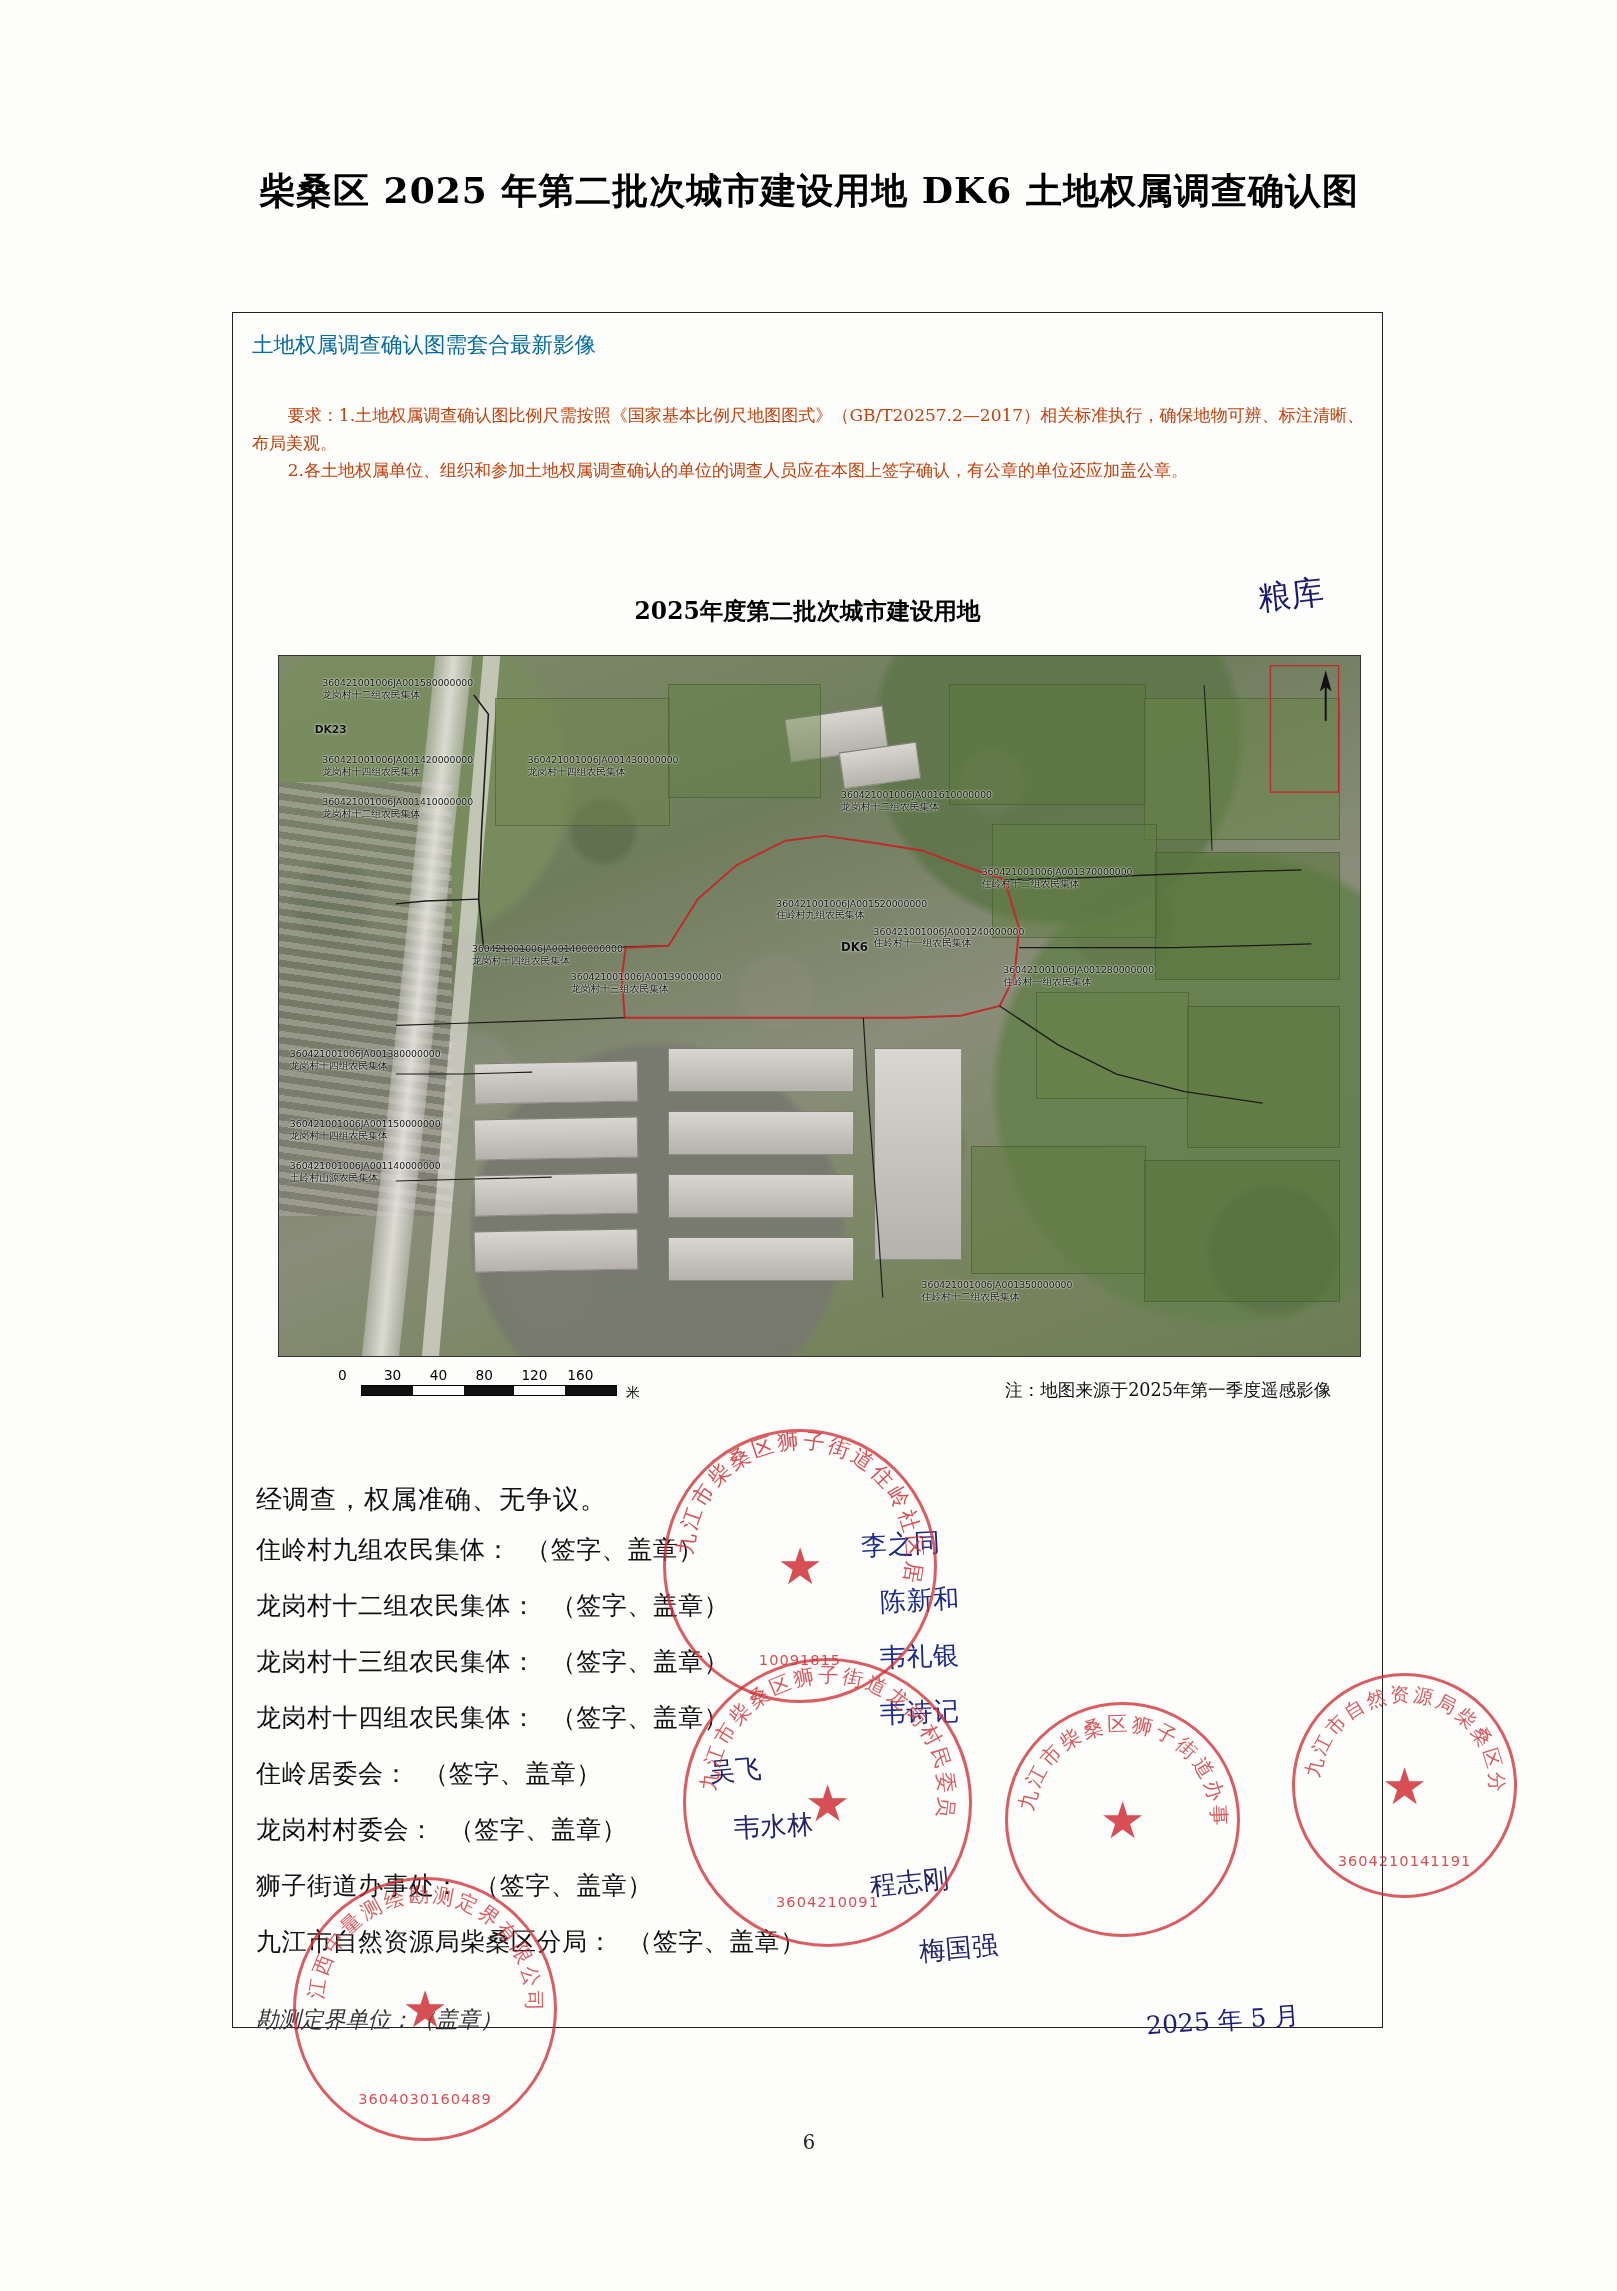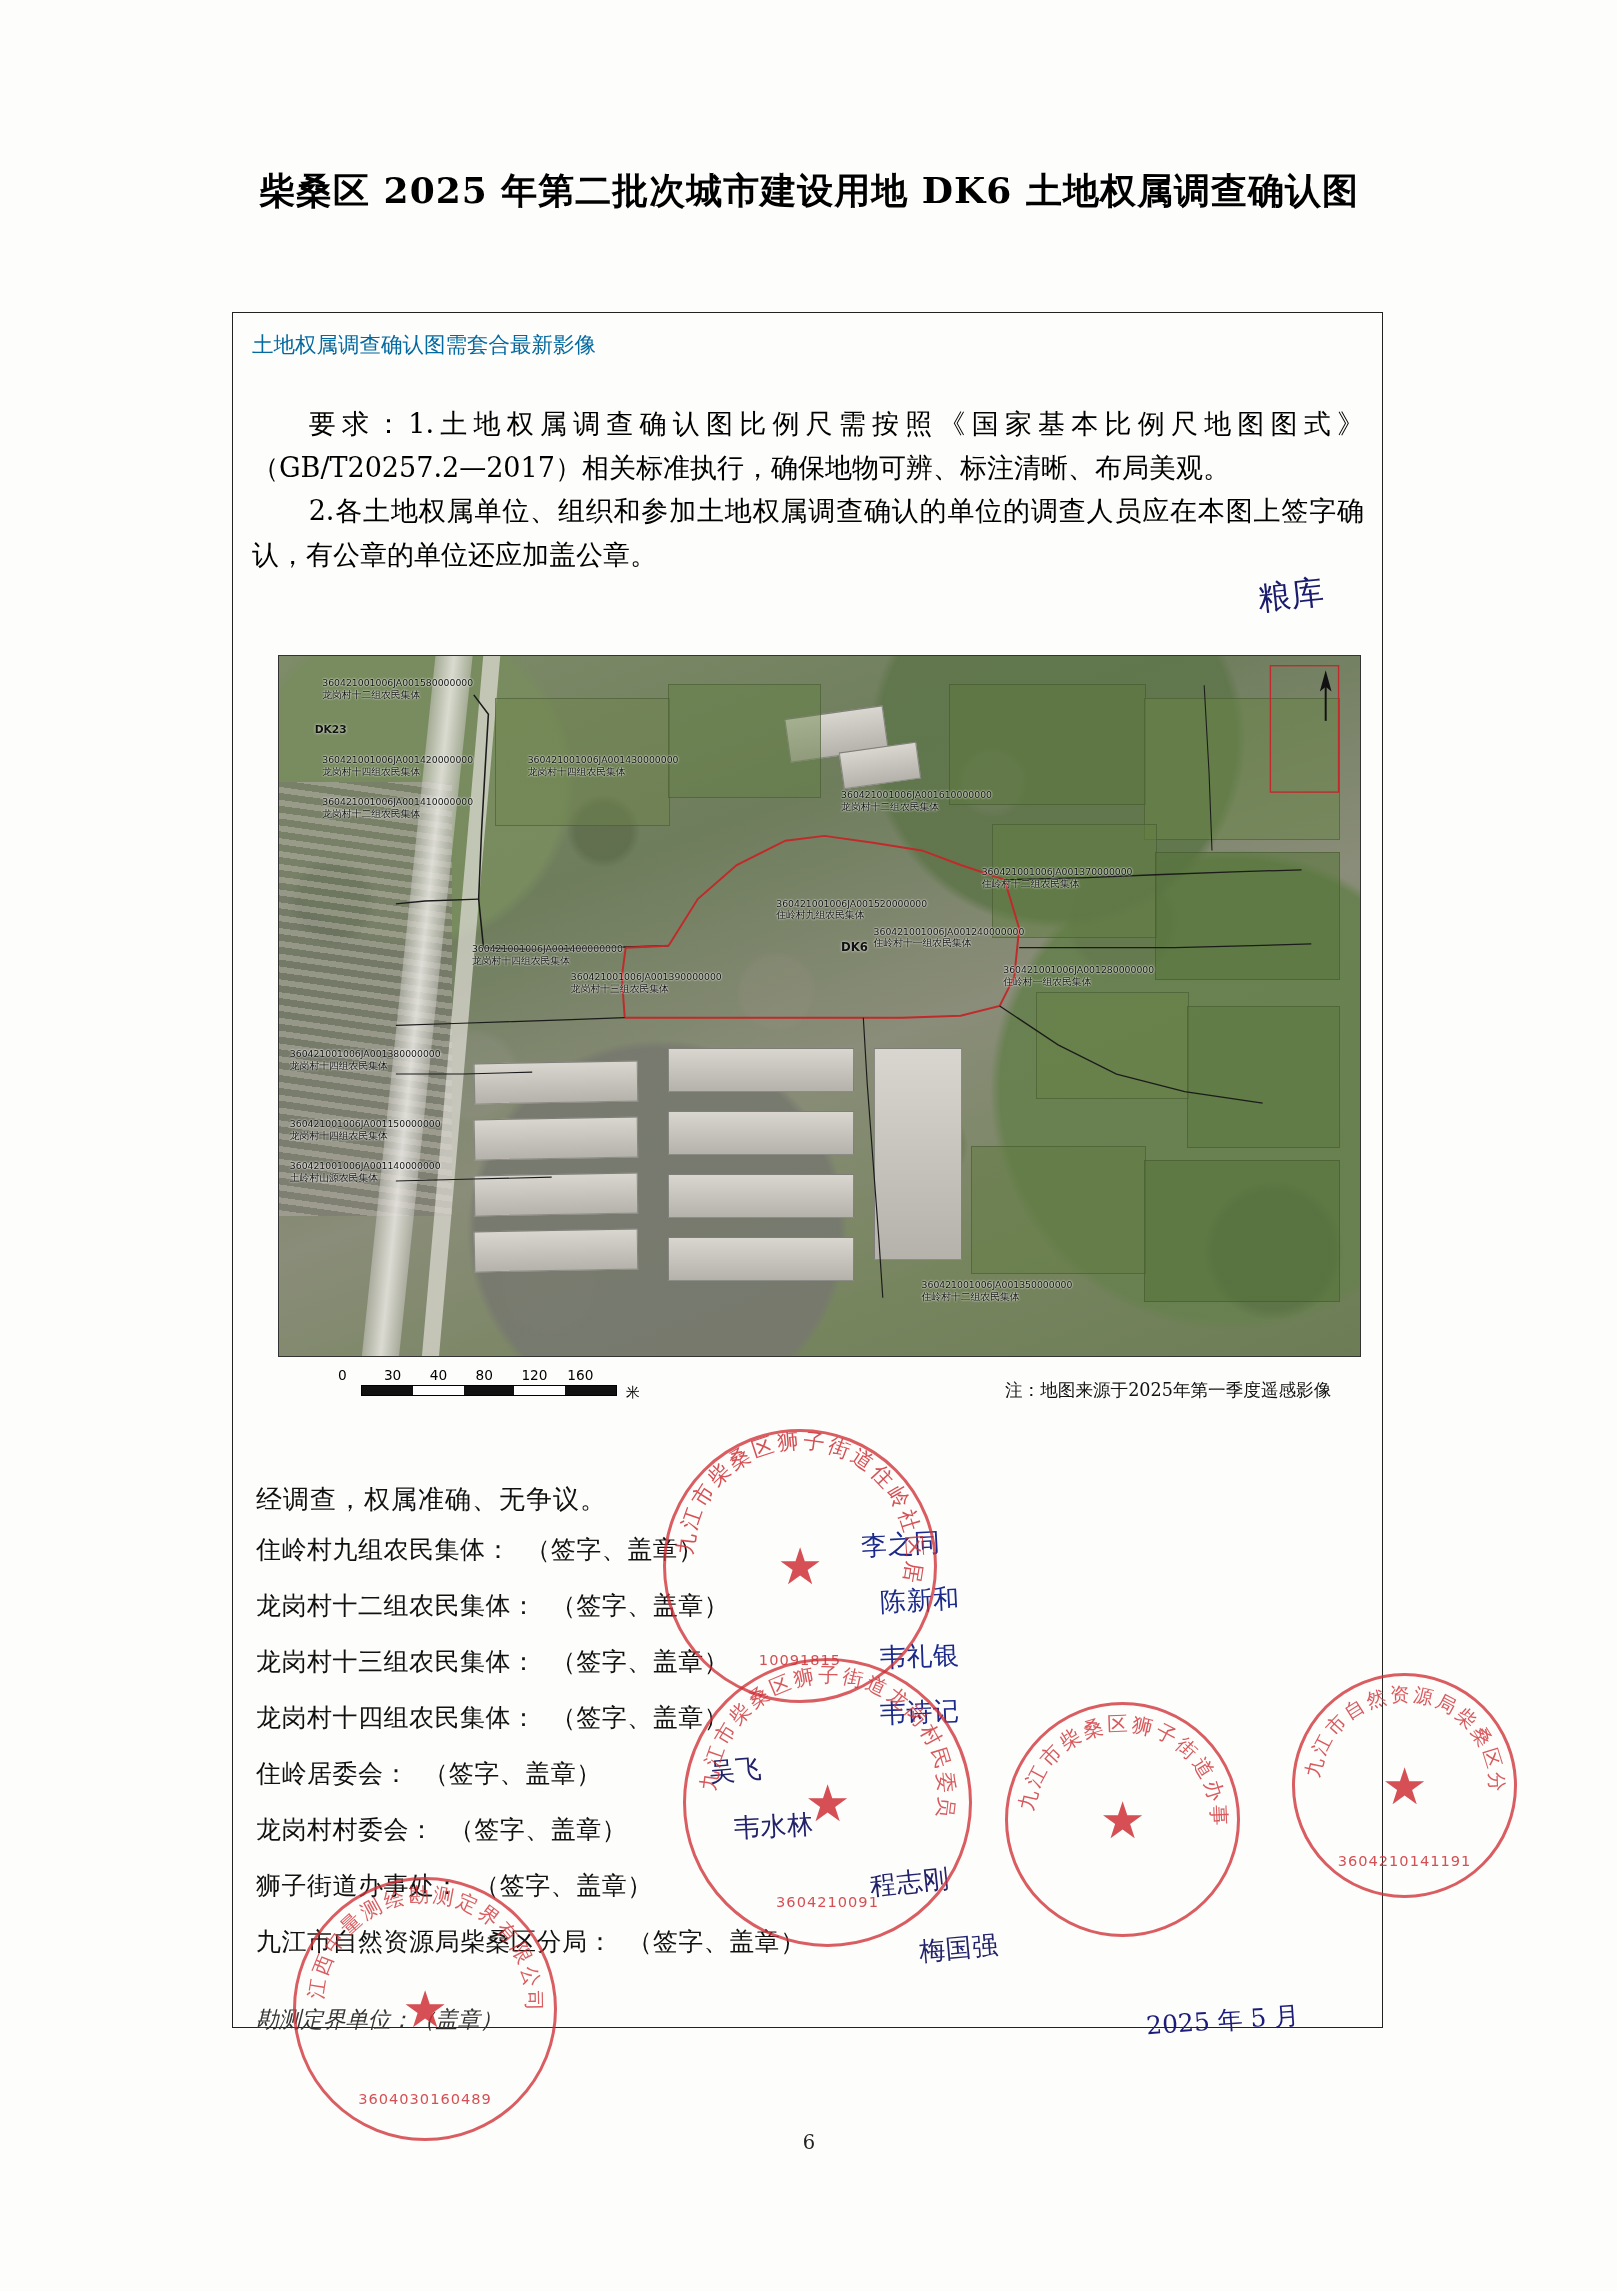--- a/index.html
+++ b/index.html
@@ -54,23 +54,23 @@
     font-family: "DejaVu Serif", "Liberation Serif", serif;
     font-size: 21.5px;
     color: #0369a1;
   }
   .req-block {
     position: absolute;
     left: 252px;
     top: 402px;
     width: 1112px;
     font-family: "DejaVu Serif", "Liberation Serif", serif;
-    font-size: 27px;
+    font-size: 17px;
     line-height: 1.62;
-    color: #000000;
+    color: #c2410c;
     text-align: justify;
   }
   .req-block p { margin: 0; }
   .indent2 { text-indent: 2.1em; }
   
   .map-caption {
     position: absolute;
     left: 232px;
     top: 595px;
     width: 1151px;
@@ -321,20 +321,21 @@
 
   <div class="body-box"></div>
 
   <div class="note-line">土地权属调查确认图需套合最新影像</div>
 
   <div class="req-block">
     <p class="indent2">要求：1.土地权属调查确认图比例尺需按照《国家基本比例尺地图图式》（GB/T20257.2—2017）相关标准执行，确保地物可辨、标注清晰、布局美观。</p>
     <p class="indent2">2.各土地权属单位、组织和参加土地权属调查确认的单位的调查人员应在本图上签字确认，有公章的单位还应加盖公章。</p>
   </div>
 
+  <div class="map-caption">2025年度第二批次城市建设用地</div>
 
   <div class="map-frame">
     <div class="layer base"></div>
     <div class="layer mottle"></div>
 
     <div class="urban-left"></div>
     <div class="road-a"></div>
     <div class="road-b"></div>
 
     <div class="factory" style="left:18%;top:58%;width:15%;height:5.5%;transform:rotate(-1deg);"></div>

